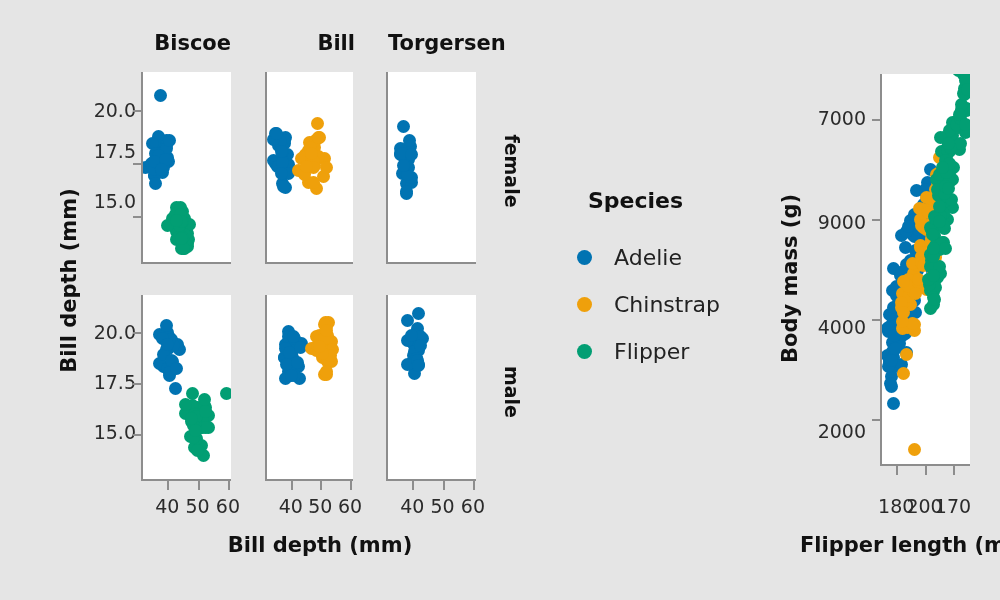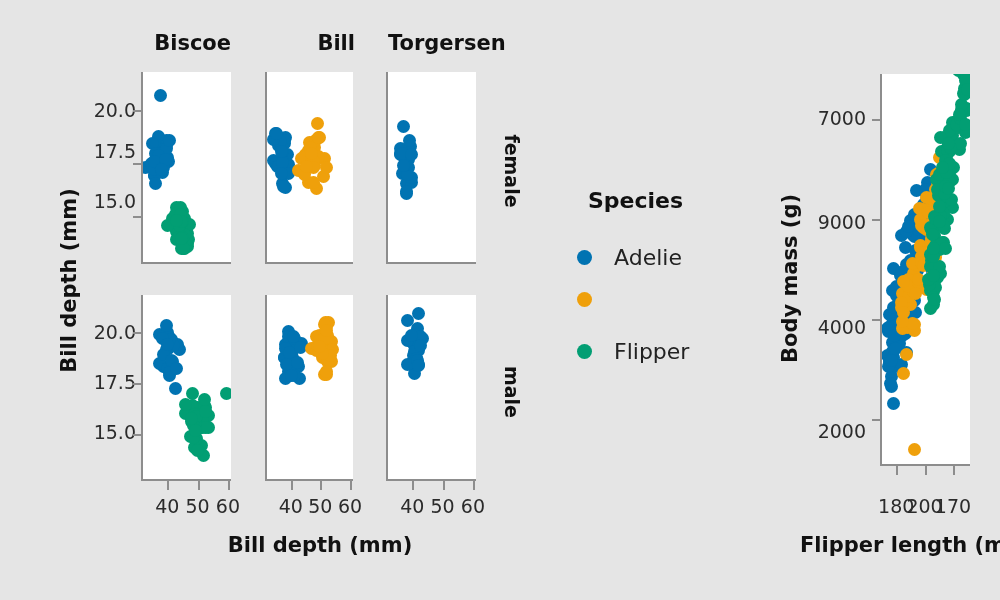--- a/index.html
+++ b/index.html
@@ -108,20 +108,21 @@
 <div class="legend">
   <div class="legend-title" style="left:588px;top:188px;">Species</div>
 
   <div class="legend-row" style="left:577px;top:245px;">
     <span class="legend-key" style="background:#0173B2;"></span>
     <span class="legend-label">Adelie</span>
   </div>
 
   <div class="legend-row" style="left:577px;top:292px;">
     <span class="legend-key" style="background:#EFA00B;"></span>
+    <span class="legend-label">Chinstrap</span>
   </div>
 
   <div class="legend-row" style="left:577px;top:339px;">
     <span class="legend-key" style="background:#029E73;"></span>
     <span class="legend-label">Flipper</span>
   </div>
 </div>
 
 <div id="panels">
     <div class="tick" style="left: 133px; top: 110px; width: 9px; height: 2px; background: rgb(141, 141, 141);"></div>

